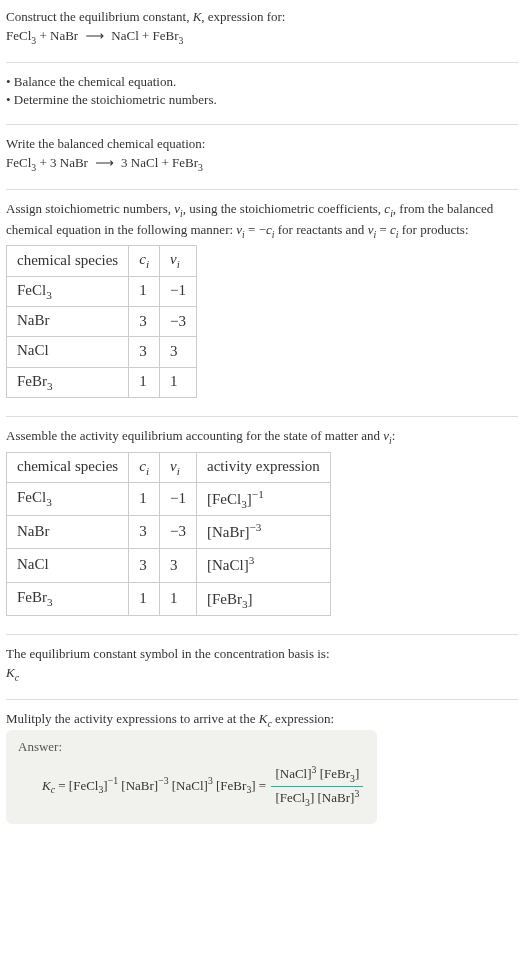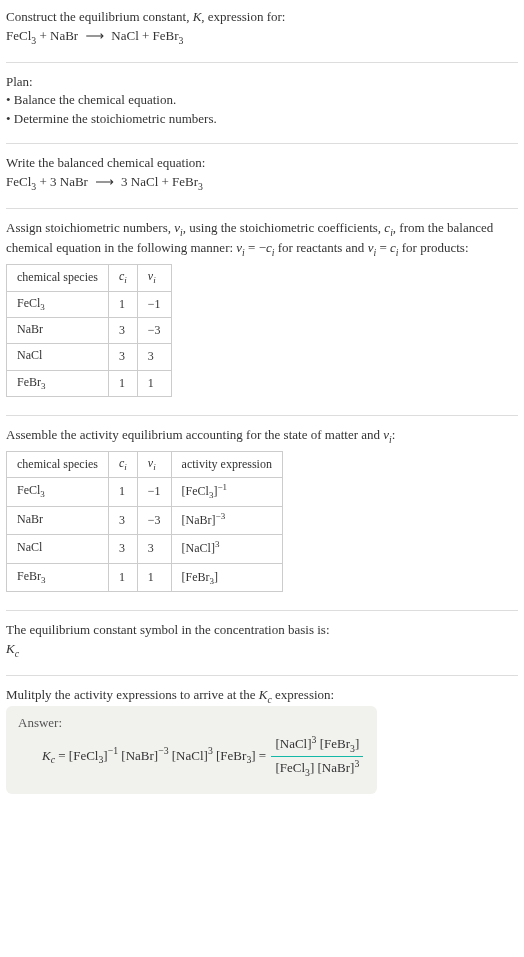--- a/index.html
+++ b/index.html
@@ -20,36 +20,36 @@
     border: none;
     border-top: 1px solid #ddd;
     margin: 6px 0;
   }
   .sub { vertical-align: sub; font-size: 0.75em; }
   .sup { vertical-align: super; font-size: 0.75em; }
   .italic { font-style: italic; }
   table.data {
     border-collapse: collapse;
     margin: 4px 0;
-    font-size: 12px;
+    font-size: 15px;
   }
   table.data th, table.data td {
     border: 1px solid #ccc;
     padding: 3px 10px;
     text-align: left;
     font-weight: normal;
   }
   table.data th { background: #fff; }
   .answer-box {
     background: #f1f1ee;
     border-radius: 6px;
     padding: 8px 12px 14px 12px;
     display: inline-block;
   }
-  .answer-box .ans-label { color: #555; margin-bottom: 0; }
+  .answer-box .ans-label { color: #555; margin-bottom: 6px; }
   .frac {
     display: inline-block;
     vertical-align: middle;
     text-align: center;
     margin: 0 2px;
   }
   .frac .num { display: block; border-bottom: 1px solid #14b8a6; padding: 0 4px; }
   .frac .den { display: block; padding: 0 4px; text-align: center; }
   .arrow { padding: 0 4px; }
   .row-nowrap { white-space: nowrap; }
@@ -64,21 +64,20 @@
   <div class="row-nowrap">
     <span>FeCl</span><span class="sub">3</span><span> + NaBr</span>
     <span class="arrow">⟶</span>
     <span>NaCl + FeBr</span><span class="sub">3</span>
   </div>
 </div>
 
 <hr class="sep">
 
 <div class="section">
-  <div>Plan:</div>
   <div>• Balance the chemical equation.</div>
   <div>• Determine the stoichiometric numbers.</div>
 </div>
 
 <hr class="sep">
 
 <div class="section">
   <div>Write the balanced chemical equation:</div>
   <div class="row-nowrap">
     <span>FeCl</span><span class="sub">3</span><span> + 3 NaBr</span>

